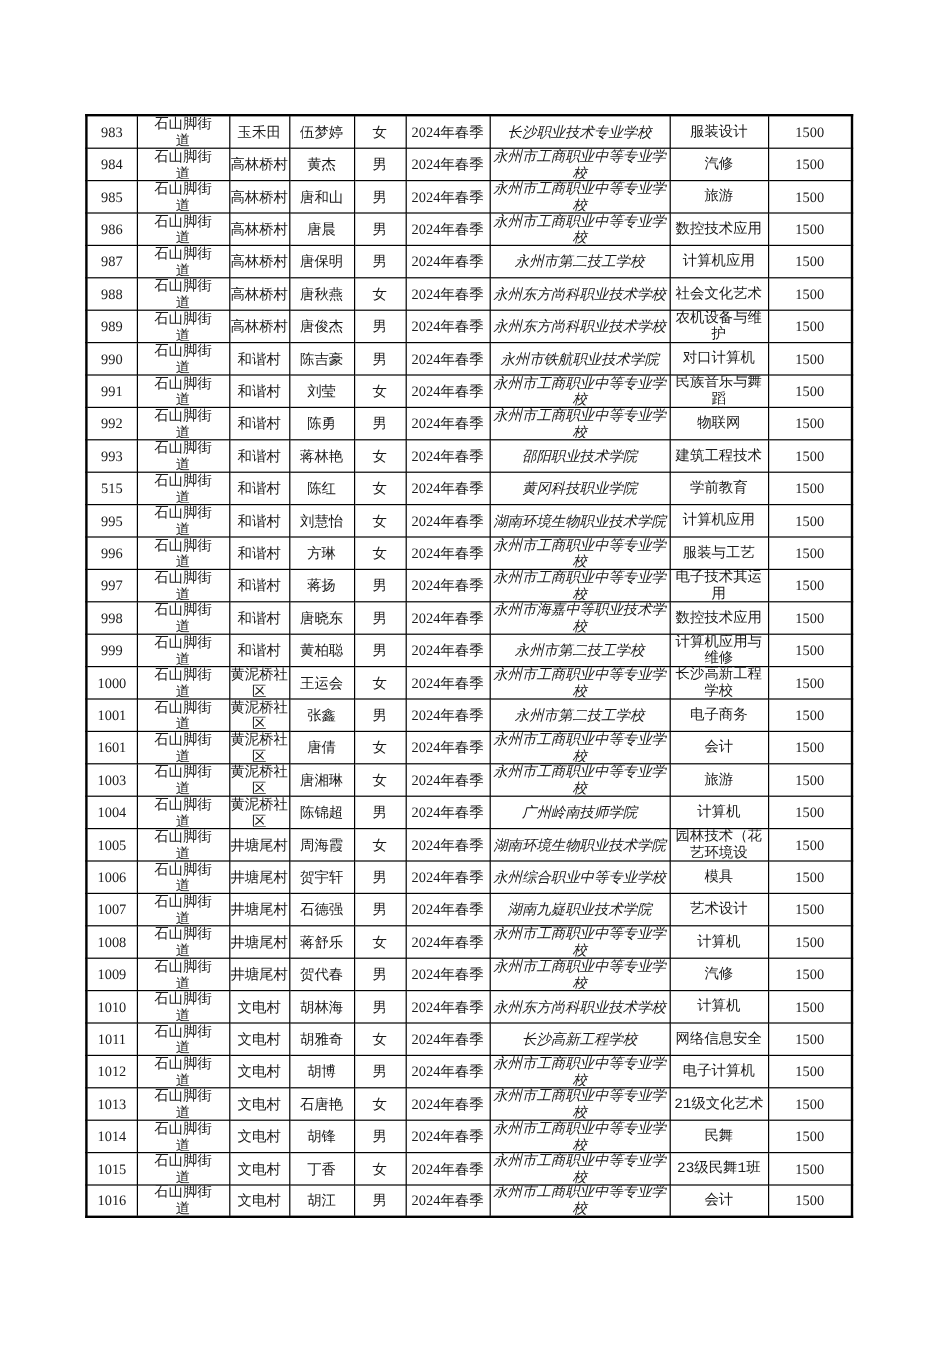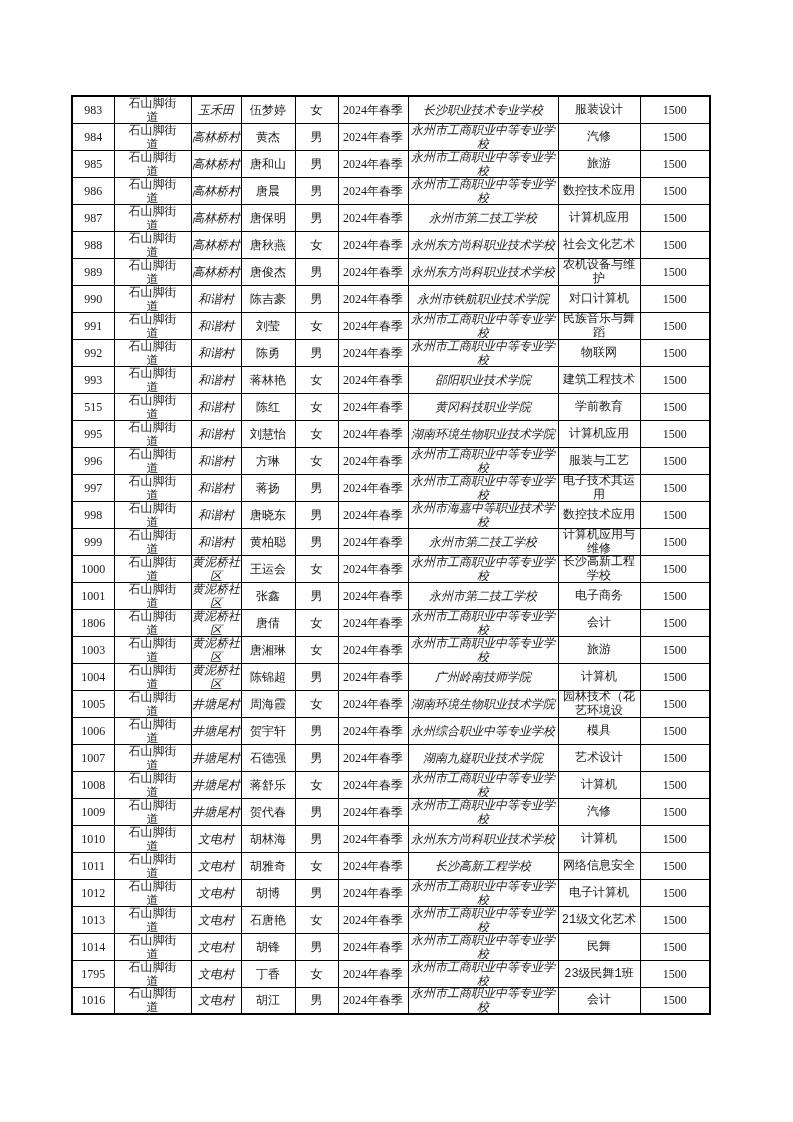--- a/index.html
+++ b/index.html
@@ -39,21 +39,21 @@
     align-items: center;
     justify-content: center;
     overflow: hidden;
     text-align: center;
     font-size: 12px;
     line-height: 14px;
     letter-spacing: 0;
   }
   .cw span { display: inline-block; text-align: center; }
   .wrap-street  { width: 53px; }
-  .wrap-village { width: 49px; font-style: italic; }
+  .wrap-village { width: 49px; }
   .wrap-school  { width: 148px; font-style: italic; }
   .wrap-major   { width: 78px; font-family: Liberation Mono, monospace; }
 </style>
 </head>
 <body>
 
 <div class="page">
   <table class="subsidy">
     <colgroup>
       <col style="width:42px">
@@ -956,21 +956,21 @@
           </td>
           <td>
             <div class="cw">
               <span>1500</span>
             </div>
           </td>
         </tr>
         <tr>
           <td>
             <div class="cw">
-              <span>1806</span>
+              <span>1601</span>
             </div>
           </td>
           <td>
             <div class="cw">
               <span class="wrap-street">石山脚街道</span>
             </div>
           </td>
           <td>
             <div class="cw">
               <span class="wrap-village">黄泥桥社区</span>
@@ -1567,21 +1567,21 @@
           </td>
           <td>
             <div class="cw">
               <span>1500</span>
             </div>
           </td>
         </tr>
         <tr>
           <td>
             <div class="cw">
-              <span>1795</span>
+              <span>1015</span>
             </div>
           </td>
           <td>
             <div class="cw">
               <span class="wrap-street">石山脚街道</span>
             </div>
           </td>
           <td>
             <div class="cw">
               <span class="wrap-village">文电村</span>

